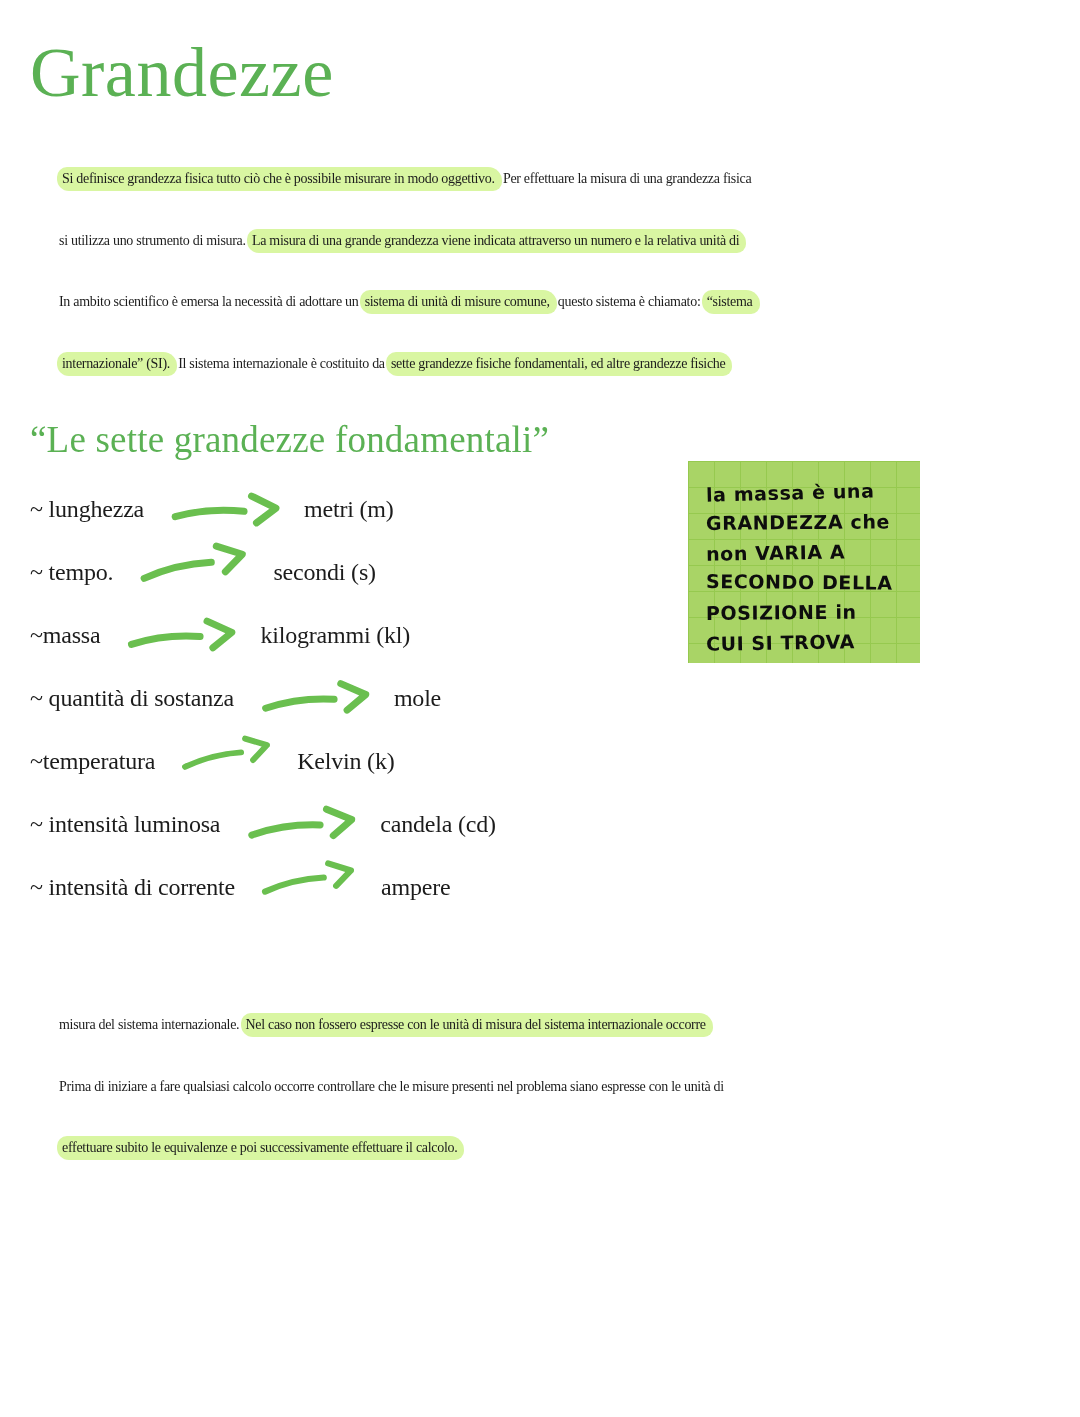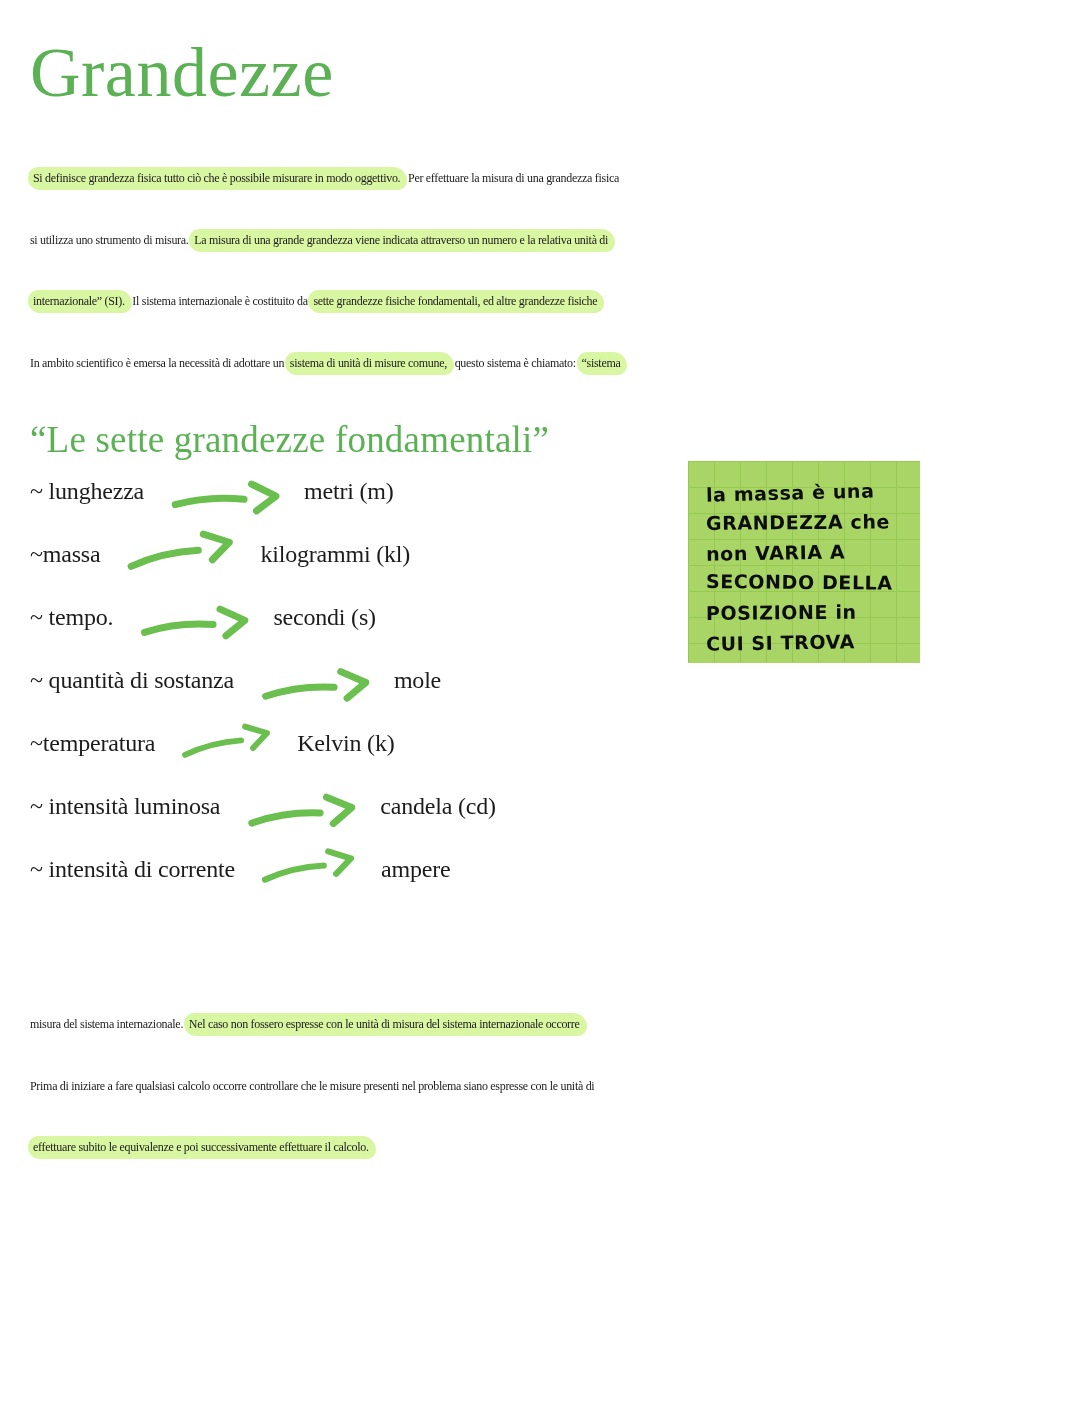--- a/index.html
+++ b/index.html
@@ -17,34 +17,34 @@
     font-family:"Liberation Serif","DejaVu Serif",serif;color:var(--ink);
   }
   .page{padding:0 30px;width:1080px;height:1417px;}
   h1.title{
     font-size:70px;line-height:74px;font-weight:normal;color:var(--title-green);
     margin:36px 0 8px 0;letter-spacing:0.5px;
   }
   .para{margin:0;}
   .para.first{margin-top:38px;}
   .line{
-    line-height:61.5px;font-size:12px;letter-spacing:-0.3px;white-space:nowrap;
+    line-height:61.5px;font-size:14px;letter-spacing:-0.3px;white-space:nowrap;margin-left:29px;
   }
   .hl{
     background:var(--highlight);
     border-radius:10px 14px 9px 12px;
     padding:4px 7px 5px 5px;
     margin:0 -2px;
   }
   h2.subtitle{
     font-size:37px;line-height:48px;font-weight:normal;color:var(--title-green);
     margin:22px 0 0 0;letter-spacing:0.2px;
   }
   .list-wrap{position:relative;margin-top:14px;}
-  .qrow{display:flex;align-items:flex-start;height:63px;font-size:24px;letter-spacing:-0.2px;}
+  .qrow{display:flex;align-items:center;height:63px;font-size:24px;letter-spacing:-0.2px;}
   .qname{white-space:nowrap;}
   .qunit{white-space:nowrap;}
   .arrow{margin:0 24px;flex:0 0 auto;}
   .arrow path{stroke:var(--arrow-green);stroke-width:7;fill:none;stroke-linecap:round;stroke-linejoin:round;}
   .qrow:nth-child(1) .arrow{transform:rotate(-2deg);}
   .qrow:nth-child(2) .arrow{transform:rotate(-11deg) translateY(-9px);}
   .qrow:nth-child(3) .arrow{transform:rotate(-4deg);}
   .qrow:nth-child(4) .arrow{transform:rotate(-5deg);}
   .qrow:nth-child(5) .arrow{transform:rotate(-12deg) translateY(-8px);width:94px;}
   .qrow:nth-child(6) .arrow{transform:rotate(-6deg);}
@@ -76,51 +76,51 @@
 <div class="page">
 
   <h1 class="title">Grandezze</h1>
 
   <div class="para first">
       <div class="line"><span class="hl">Si definisce grandezza fisica tutto ciò che è possibile misurare in modo oggettivo.</span><span> Per effettuare la misura di una grandezza fisica</span></div>
       <div class="line"><span>si utilizza uno strumento di misura. </span><span class="hl">La misura di una grande grandezza viene indicata attraverso un numero e la relativa unità di</span></div>
     </div>
 
   <div class="para">
+      <div class="line"><span>In ambito scientifico è emersa la necessità di adottare un </span><span class="hl">sistema di unità di misure comune,</span><span> questo sistema è chiamato: </span><span class="hl">“sistema</span></div>
       <div class="line"><span class="hl">internazionale” (SI).</span><span> Il sistema internazionale è costituito da </span><span class="hl">sette grandezze fisiche fondamentali, ed altre grandezze fisiche</span></div>
-      <div class="line"><span>In ambito scientifico è emersa la necessità di adottare un </span><span class="hl">sistema di unità di misure comune,</span><span> questo sistema è chiamato: </span><span class="hl">“sistema</span></div>
     </div>
 
   <h2 class="subtitle">“Le sette grandezze fondamentali”</h2>
 
   <div class="list-wrap">
     <div class="qlist">
         <div class="qrow">
           <span class="qname">~ lunghezza</span>
           <svg class="arrow" width="112" height="40" viewBox="0 0 112 40" aria-hidden="true">
     <path class="arrow-line" d="M7 25 C 32 19, 55 19, 76 22"></path>
     <path class="arrow-head" d="M84 7 L108 20 L88 34"></path>
   </svg>
           <span class="qunit">metri (m)</span>
         </div>
         <div class="qrow">
+          <span class="qname">~ tempo.</span>
+          <svg class="arrow" width="112" height="40" viewBox="0 0 112 40" aria-hidden="true">
+    <path class="arrow-line" d="M7 25 C 32 19, 55 19, 76 22"></path>
+    <path class="arrow-head" d="M84 7 L108 20 L88 34"></path>
+  </svg>
+          <span class="qunit">secondi (s)</span>
+        </div>
+        <div class="qrow">
           <span class="qname">~massa</span>
           <svg class="arrow" width="112" height="40" viewBox="0 0 112 40" aria-hidden="true">
     <path class="arrow-line" d="M7 25 C 32 19, 55 19, 76 22"></path>
     <path class="arrow-head" d="M84 7 L108 20 L88 34"></path>
   </svg>
           <span class="qunit">kilogrammi (kl)</span>
-        </div>
-        <div class="qrow">
-          <span class="qname">~ tempo.</span>
-          <svg class="arrow" width="112" height="40" viewBox="0 0 112 40" aria-hidden="true">
-    <path class="arrow-line" d="M7 25 C 32 19, 55 19, 76 22"></path>
-    <path class="arrow-head" d="M84 7 L108 20 L88 34"></path>
-  </svg>
-          <span class="qunit">secondi (s)</span>
         </div>
         <div class="qrow">
           <span class="qname">~ quantità di sostanza</span>
           <svg class="arrow" width="112" height="40" viewBox="0 0 112 40" aria-hidden="true">
     <path class="arrow-line" d="M7 25 C 32 19, 55 19, 76 22"></path>
     <path class="arrow-head" d="M84 7 L108 20 L88 34"></path>
   </svg>
           <span class="qunit">mole</span>
         </div>
         <div class="qrow">

